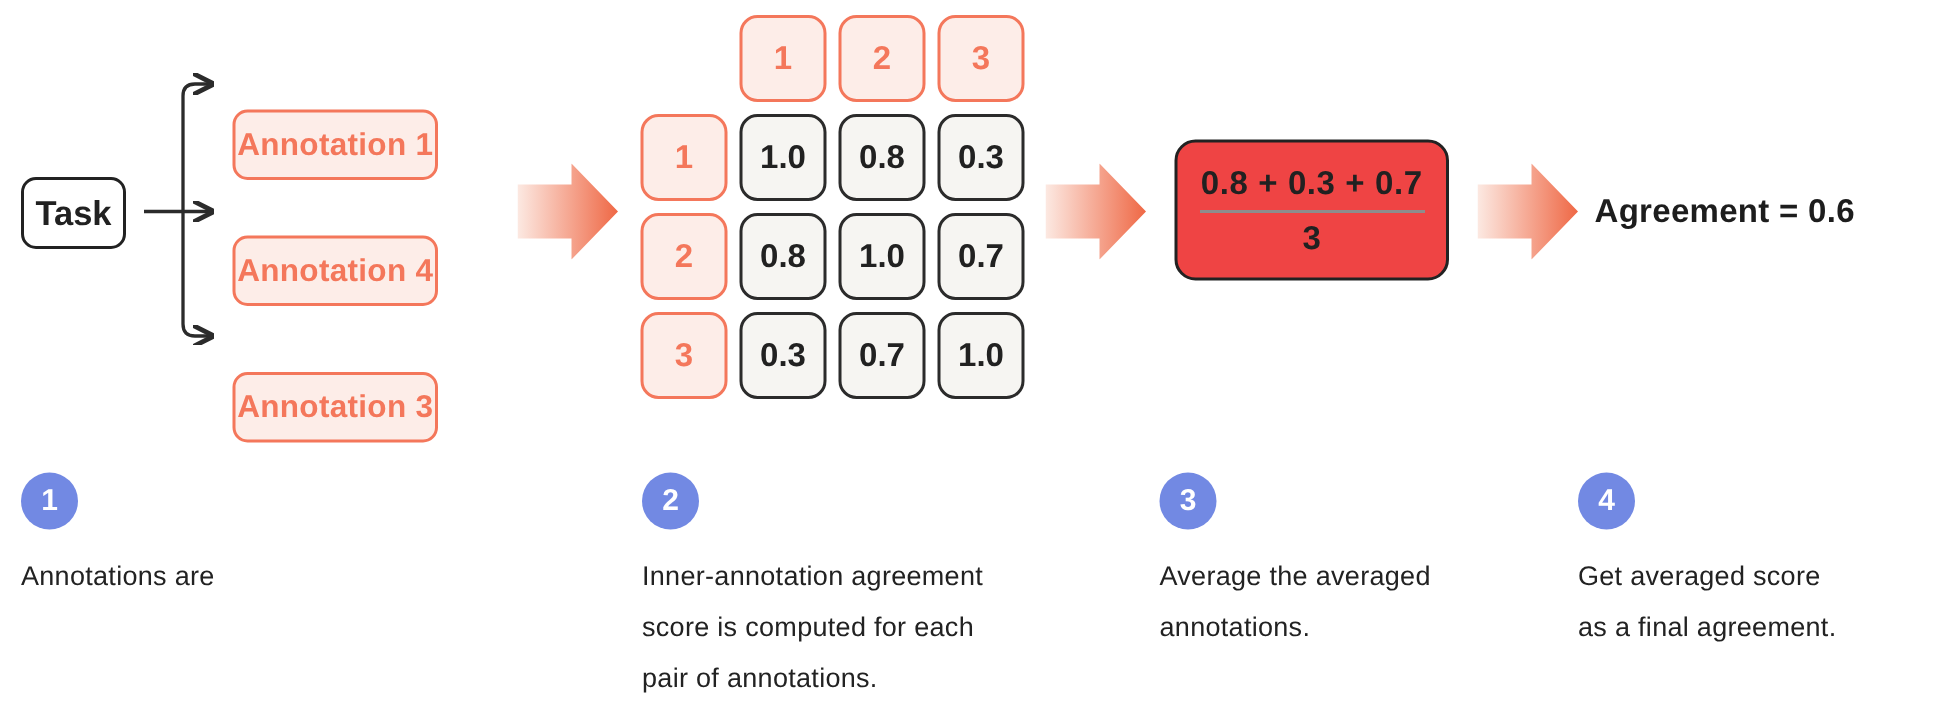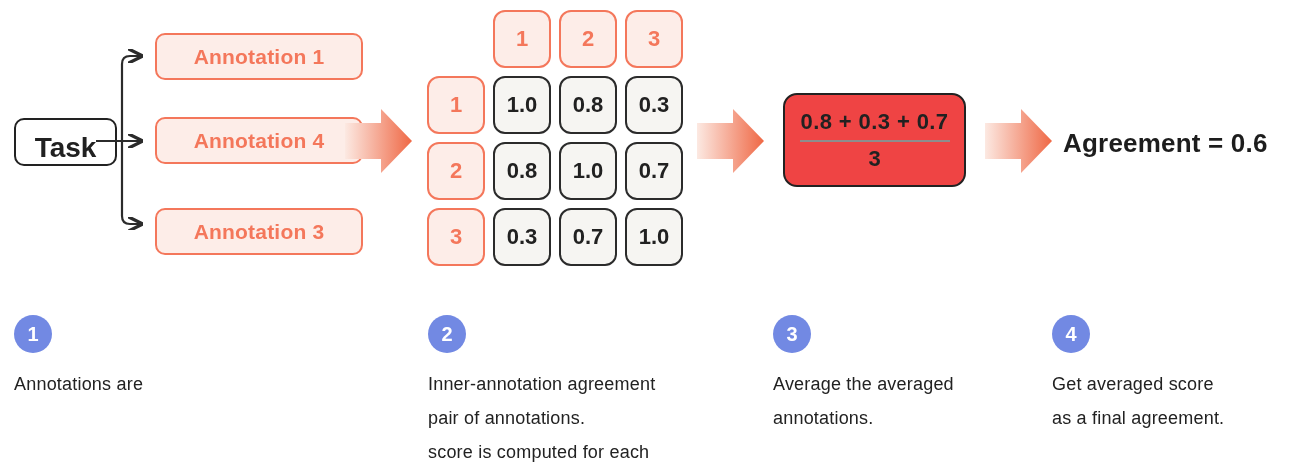--- a/index.html
+++ b/index.html
@@ -20,33 +20,34 @@
     color:var(--dark);
   }
   .canvas{
     position:relative;
     width:1306px;height:472px;
     background:#ffffff;
     overflow:hidden;
   }
   
   .task-box{
-    position:absolute;left:14px;top:118px;width:103px;height:48px;
+    position:absolute;left:14px;top:118px;width:70px;height:48px;
     border:2.5px solid #222;border-radius:10px;background:#fff;
-    display:flex;align-items:flex-end;justify-content:center;
-    font-weight:bold;font-size:28px;color:var(--dark);
+    display:flex;align-items:center;justify-content:center;
+    font-weight:bold;font-size:23px;color:var(--dark);
   }
   .connectors{position:absolute;left:96px;top:40px;}
   .ann-box{
-    position:absolute;left:155px;width:208px;height:47px;
+    position:absolute;left:155px;width:137px;height:47px;
     border:2px solid var(--salmon);border-radius:10px;
     background:var(--salmon-light);
     display:flex;align-items:center;justify-content:center;
     font-weight:bold;font-size:21px;color:var(--salmon);
     letter-spacing:.2px;
+    margin-top:40px;
   }
   .ann-1{top:33px;} .ann-2{top:117px;} .ann-3{top:208px;}
   
   .flow-arrow{position:absolute;top:109px;}
   .fa-1{left:345px;} .fa-2{left:697px;} .fa-3{left:985px;}
   
   .matrix{
     position:absolute;left:427px;top:10px;
     display:grid;grid-template-columns:repeat(4,58px);
     grid-auto-rows:58px;gap:8px;
@@ -69,21 +70,21 @@
     position:absolute;left:783px;top:93px;width:183px;height:94px;
     border:2px solid #222;border-radius:14px;background:#ef4444;
     display:flex;flex-direction:column;align-items:center;justify-content:center;
   }
   .frac-num{font-weight:bold;font-size:22px;color:var(--dark);letter-spacing:.4px;}
   .frac-rule{width:150px;height:2px;background:var(--frac-rule);margin:5px 0 4px 0;}
   .frac-den{font-weight:bold;font-size:22px;color:var(--dark);}
   
   .agreement{
     position:absolute;left:1063px;top:128px;
-    font-weight:bold;font-size:26px;color:#1d1d1d;letter-spacing:.2px;
+    font-weight:bold;font-size:22px;color:#1d1d1d;letter-spacing:.2px;
   }
   
   .step{position:absolute;top:315px;width:330px;}
   .st-1{left:14px;} .st-2{left:428px;} .st-3{left:773px;} .st-4{left:1052px;}
   .badge{
     width:38px;height:38px;border-radius:50%;
     background:var(--step-badge);color:#fff;
     display:flex;align-items:center;justify-content:center;
     font-weight:bold;font-size:20px;
   }
@@ -171,22 +172,22 @@
     <div class="badge">1</div>
     <div class="step-lines">
       <div>Annotations are</div>
     </div>
   </div>
 
   <div class="step st-2">
     <div class="badge">2</div>
     <div class="step-lines">
       <div>Inner-annotation agreement</div>
+      <div>score is computed for each</div>
       <div>pair of annotations.</div>
-      <div>score is computed for each</div>
     </div>
   </div>
 
   <div class="step st-3">
     <div class="badge">3</div>
     <div class="step-lines">
       <div>Average the averaged</div>
       <div>annotations.</div>
     </div>
   </div>

